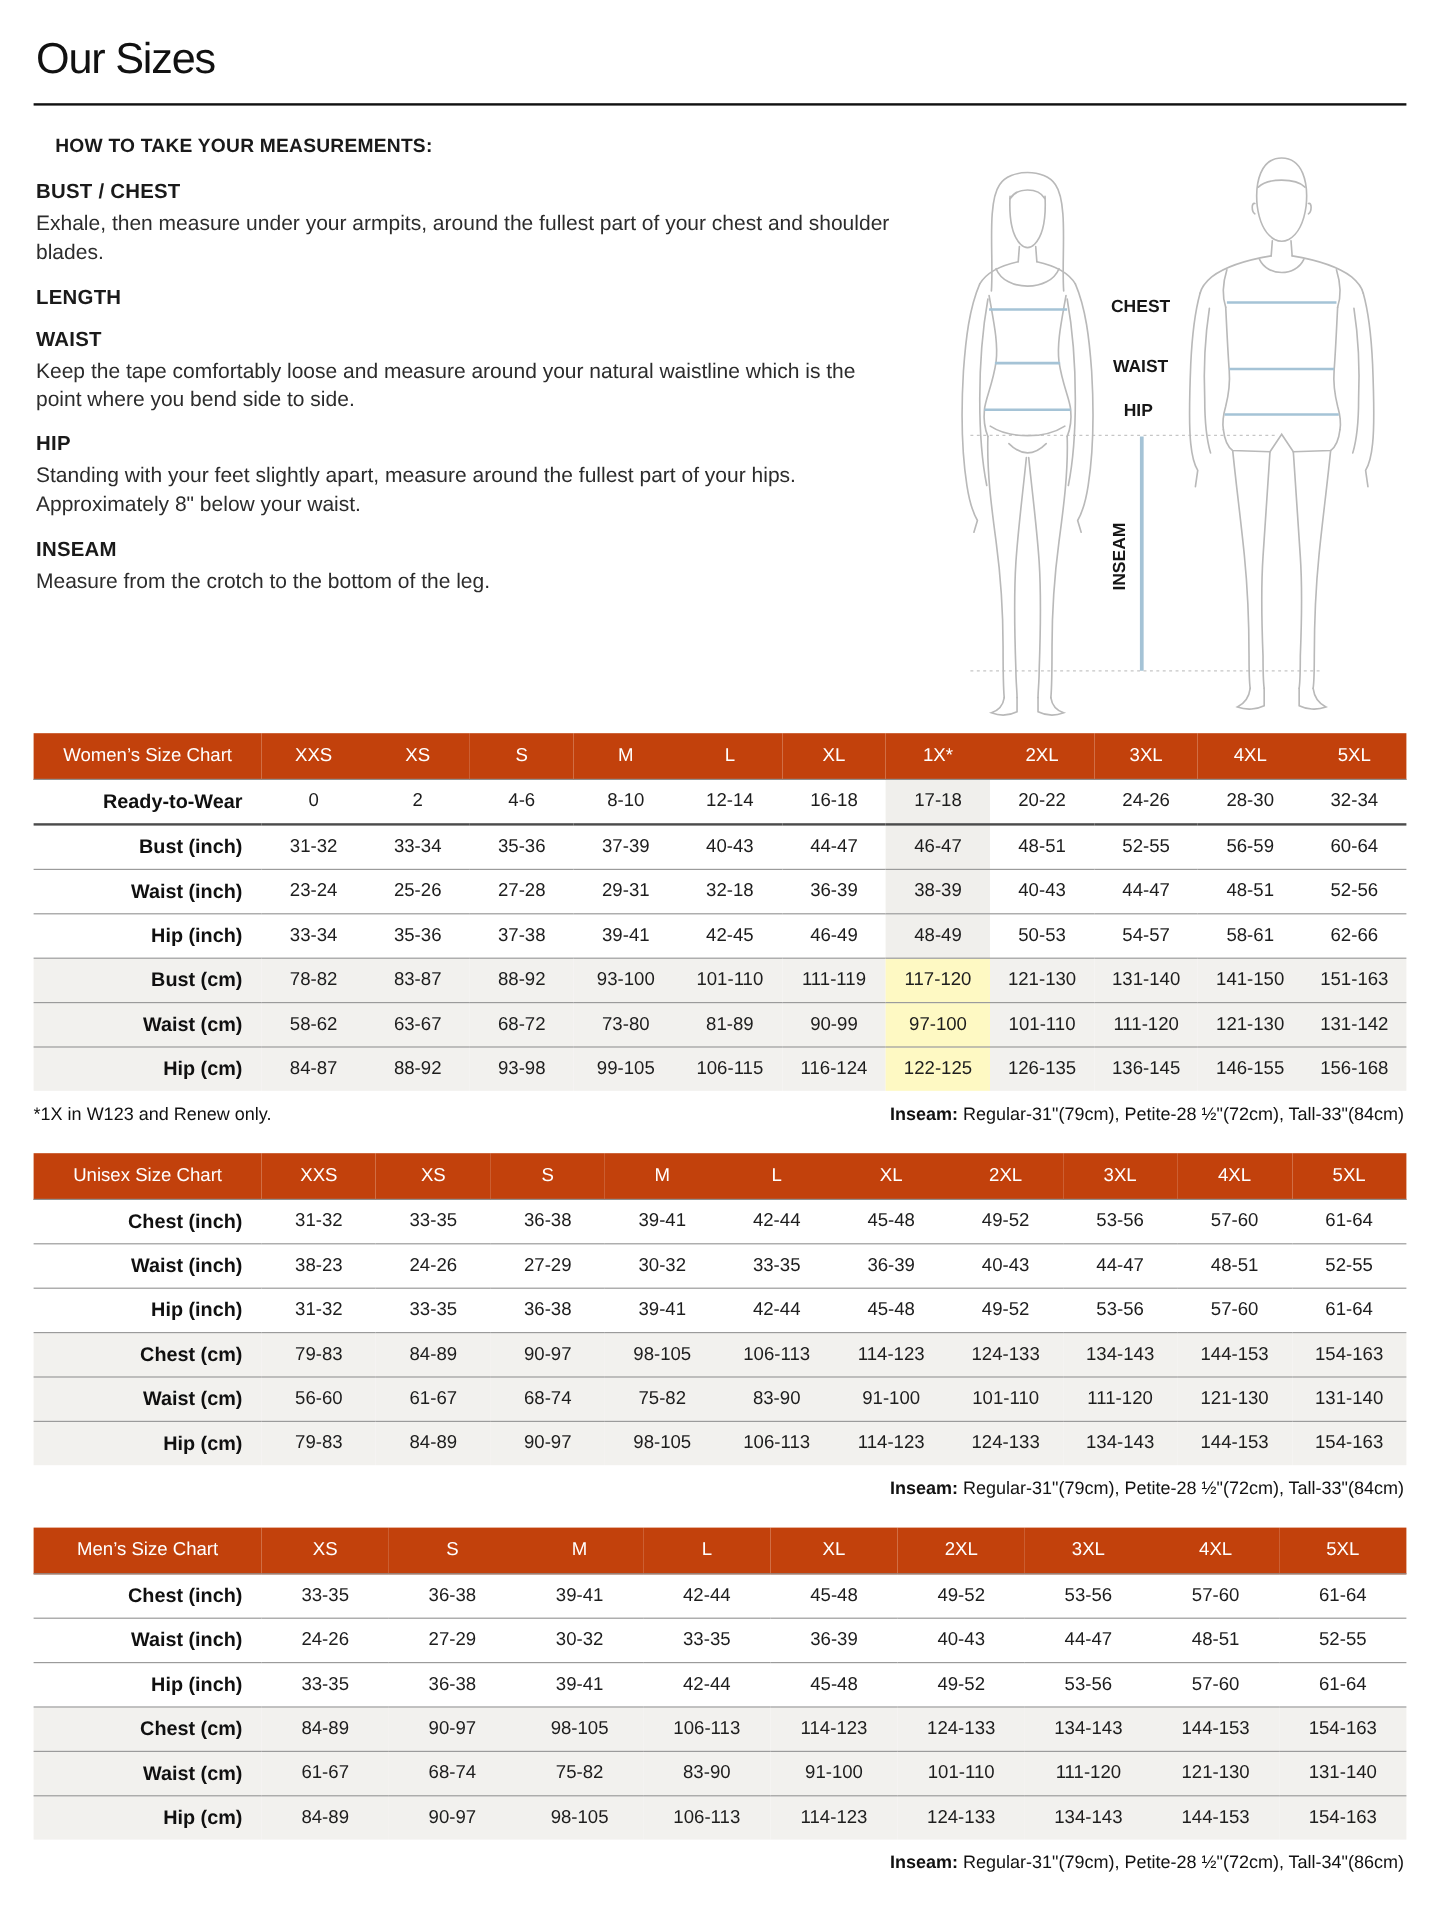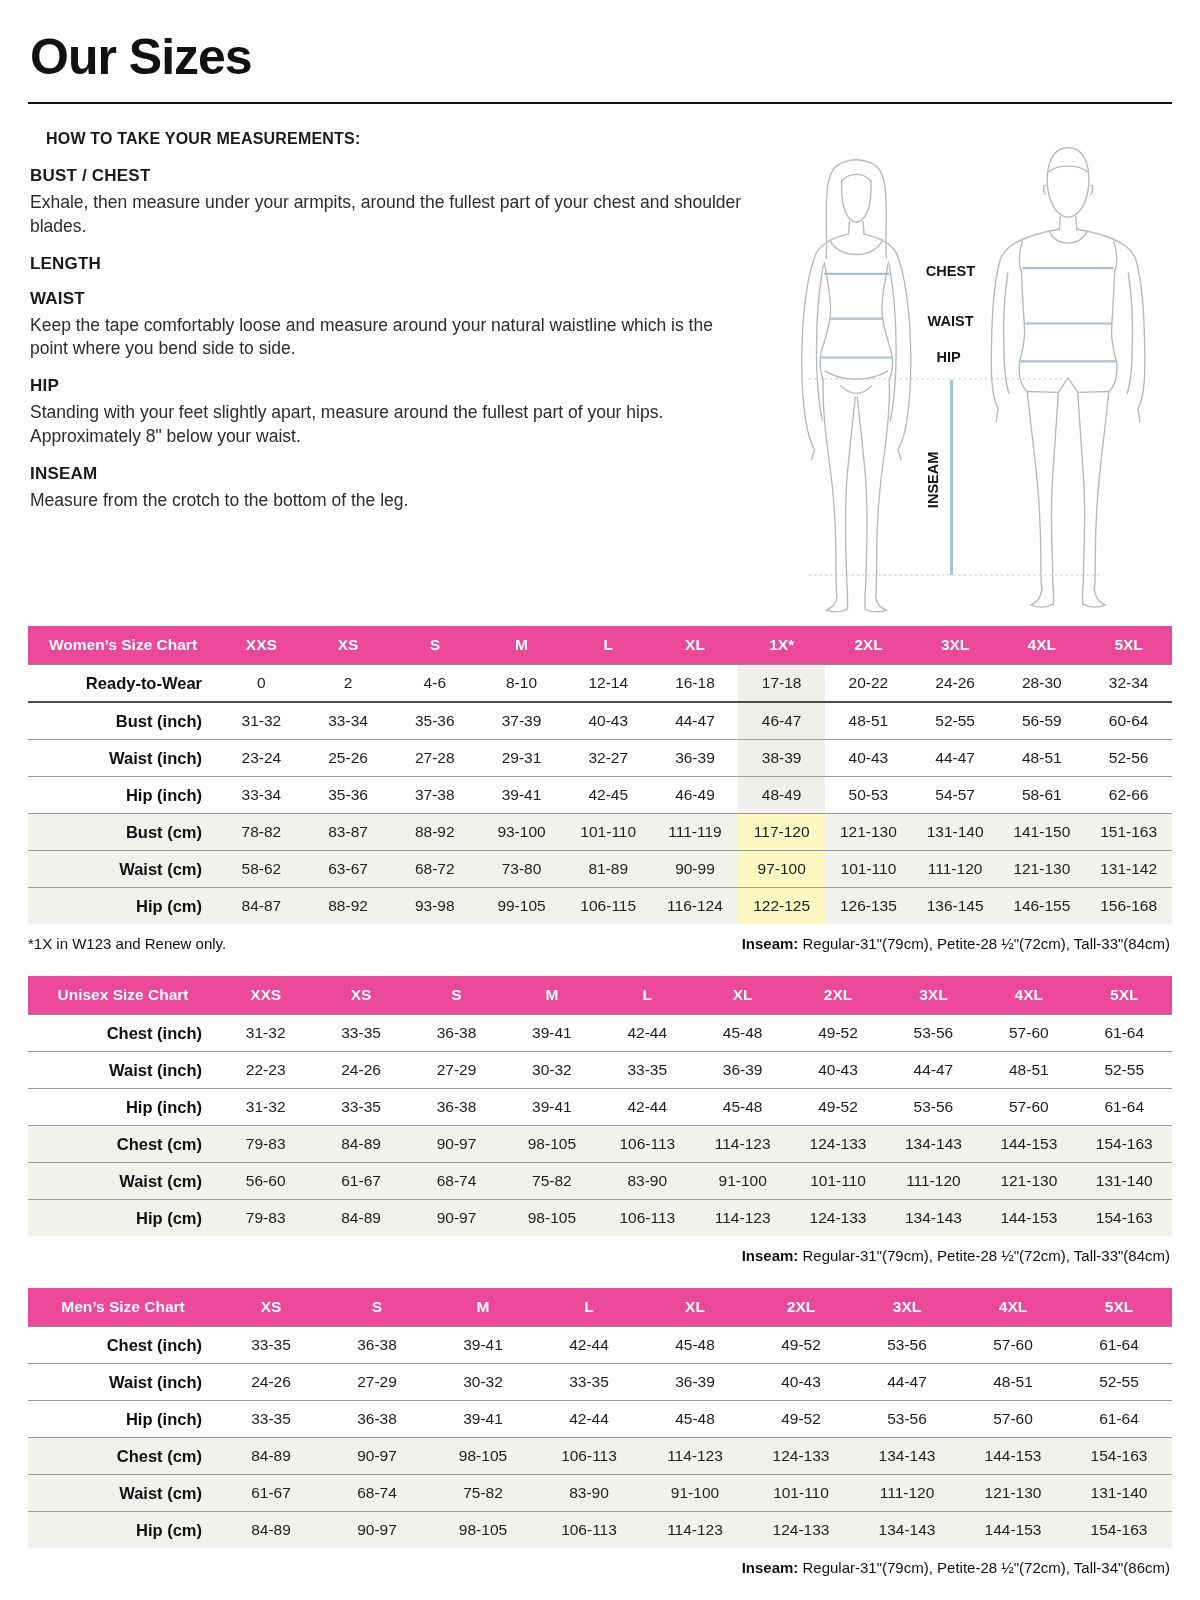--- a/index.html
+++ b/index.html
@@ -1,33 +1,33 @@
 <!DOCTYPE html>
 <html><head>
 <meta charset="utf-8">
 <style>
   html,body{margin:0;padding:0;background:#ffffff;}
   body{width:1200px;font-family:"Liberation Sans",sans-serif;color:#1a1a1a;}
   .page{padding:24px 28px 30px 28px;}
-  h1{font-size:50px;font-weight:700;letter-spacing:-1px;margin:4px 0 16px 2px;color:#111;}
+  h1{font-size:36px;font-weight:400;letter-spacing:-1px;margin:4px 0 16px 2px;color:#111;}
   .title-rule{border:none;border-top:2.5px solid #111;margin:0 0 24px 0;}
   .content-row{display:flex;align-items:flex-start;min-height:492px;}
   .text-col{flex:1;max-width:742px;padding-right:10px;}
   .how-heading{font-size:16px;font-weight:bold;margin:2px 0 18px 18px;letter-spacing:.2px;}
   .msec{margin:0 0 15px 2px;}
   .msec h3{font-size:17px;font-weight:bold;margin:0 0 5px 0;letter-spacing:.2px;}
   .msec p{font-size:17.5px;line-height:1.36;margin:0;color:#2c2c2c;}
   .figure-col{width:408px;flex:none;padding-top:2px;}
   svg text{fill:#161616;font-family:"Liberation Sans",sans-serif;}
 
   .tables-wrap{margin-top:6px;}
   .tblock{margin-bottom:24px;}
   table.size-table{width:100%;border-collapse:collapse;table-layout:fixed;}
   table.size-table th,table.size-table td{text-align:center;padding:0;}
-  table.size-table thead th{background:#ec4899;color:#fff;font-size:15.5px;font-weight:bold;
+  table.size-table thead th{background:#c2410c;color:#fff;font-size:15.5px;font-weight:normal;
       height:38px;border-bottom:1px solid #8f8f8f;}
   table.size-table tbody td{font-size:15.5px;height:36px;color:#1d1d1d;}
   .t1 tbody td{height:39px;}
   .t2 tbody td{height:37px;}
   table.size-table tbody td.lbl{text-align:right;padding-right:16px;font-weight:bold;font-size:16.5px;color:#101010;}
   table.size-table tbody tr+tr td{border-top:1px solid #9b9b9b;}
   table.size-table tbody tr.heavy td{border-top:2px solid #4b4b4b;}
   tr.cm td{background:#f2f1ee;}
   td.hl{background:#f0efec;}
   tr.cm td.hl{background:#fef9c3;}
@@ -208,21 +208,21 @@
               <td>52-55</td>
               <td>56-59</td>
               <td>60-64</td>
             </tr>
             <tr>
               <td class="lbl">Waist (inch)</td>
               <td>23-24</td>
               <td>25-26</td>
               <td>27-28</td>
               <td>29-31</td>
-              <td>32-27</td>
+              <td>32-18</td>
               <td>36-39</td>
               <td class="hl">38-39</td>
               <td>40-43</td>
               <td>44-47</td>
               <td>48-51</td>
               <td>52-56</td>
             </tr>
             <tr>
               <td class="lbl">Hip (inch)</td>
               <td>33-34</td>
@@ -325,21 +325,21 @@
               <td>39-41</td>
               <td>42-44</td>
               <td>45-48</td>
               <td>49-52</td>
               <td>53-56</td>
               <td>57-60</td>
               <td>61-64</td>
             </tr>
             <tr>
               <td class="lbl">Waist (inch)</td>
-              <td>22-23</td>
+              <td>38-23</td>
               <td>24-26</td>
               <td>27-29</td>
               <td>30-32</td>
               <td>33-35</td>
               <td>36-39</td>
               <td>40-43</td>
               <td>44-47</td>
               <td>48-51</td>
               <td>52-55</td>
             </tr>

